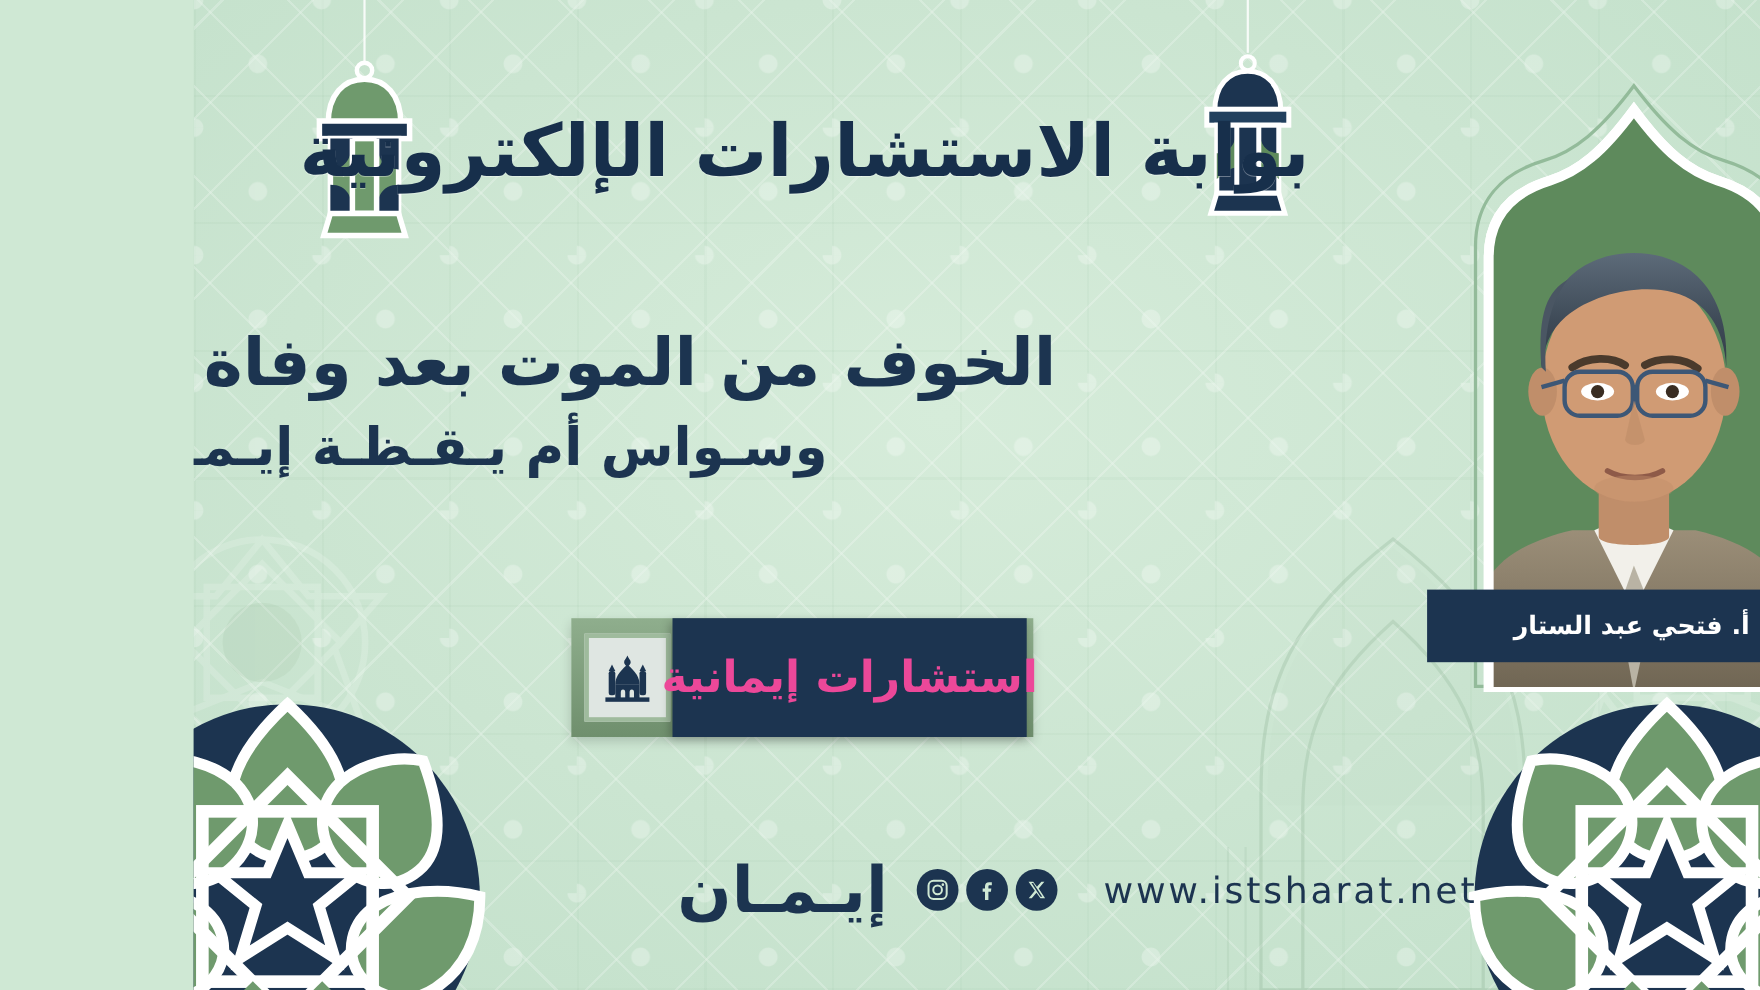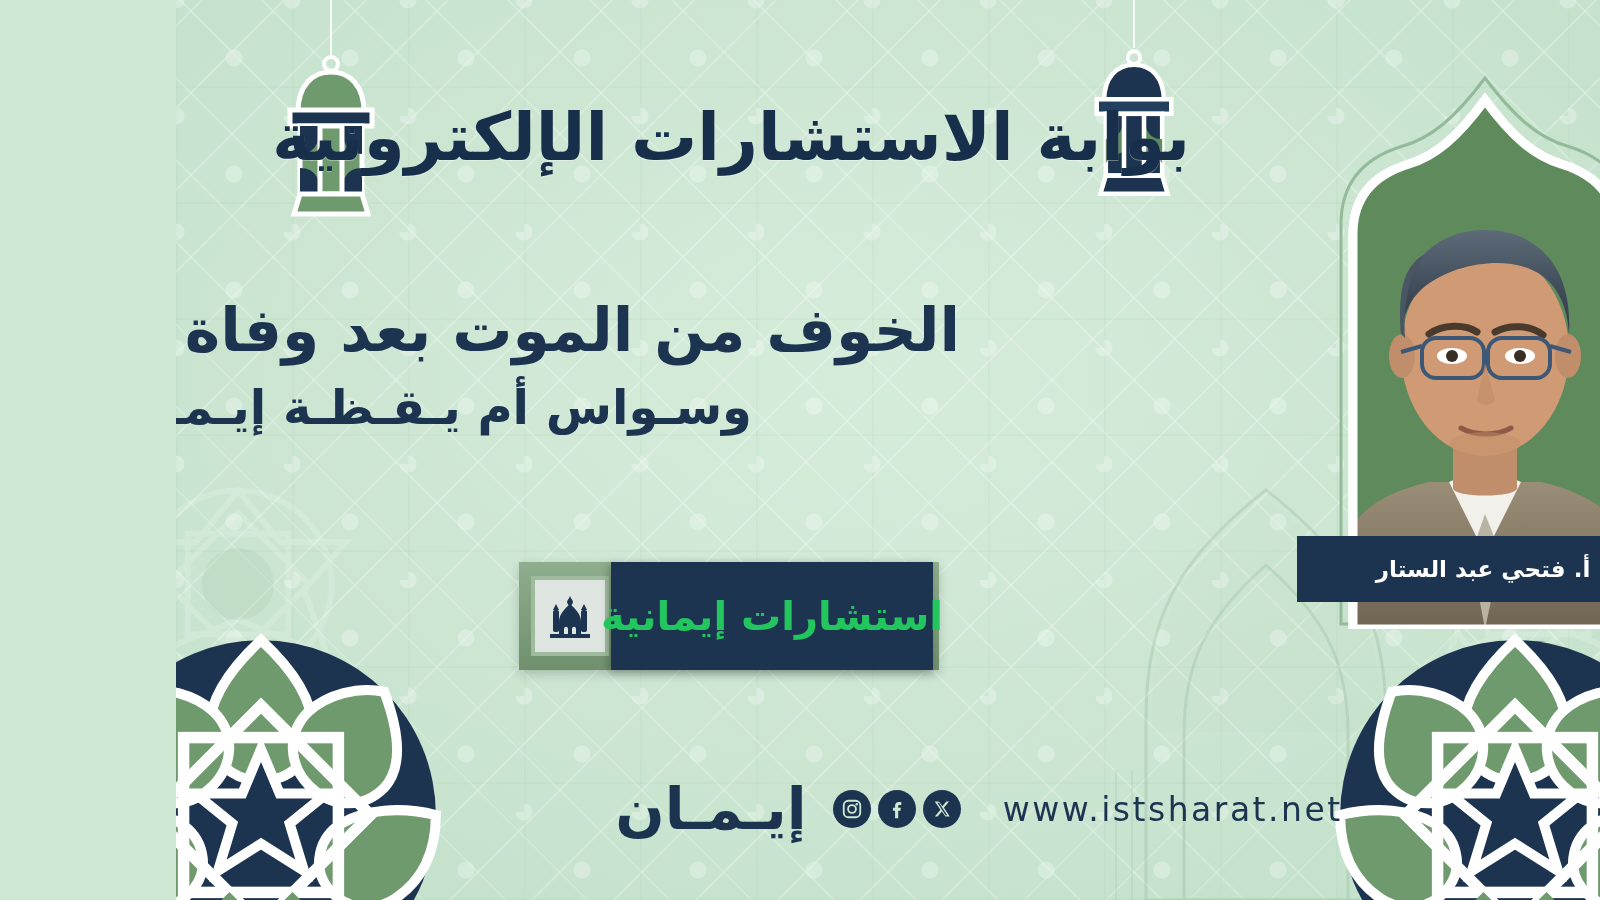--- a/index.html
+++ b/index.html
@@ -155,21 +155,21 @@
     display: flex; align-items: center; justify-content: center;
   }
   .badge-navy {
     position: absolute; left: 92px; top: 0;
     width: 322px; height: 108px;
     background: #1c3450;
     display: flex; align-items: center; justify-content: center;
     box-shadow: -2px 3px 8px rgba(0,0,0,.25);
   }
   .badge-text {
-    color: #22c55e;
+    color: #ec4899;
     font-size: 40px; font-weight: 700;
     letter-spacing: -1px;
     white-space: nowrap;
     direction: rtl;
   }
 
   
   .rosette { position: absolute; bottom: -130px; width: 430px; height: 430px; }
   #rosette-left  { left: -130px; }
   #rosette-right { right: -130px; }

